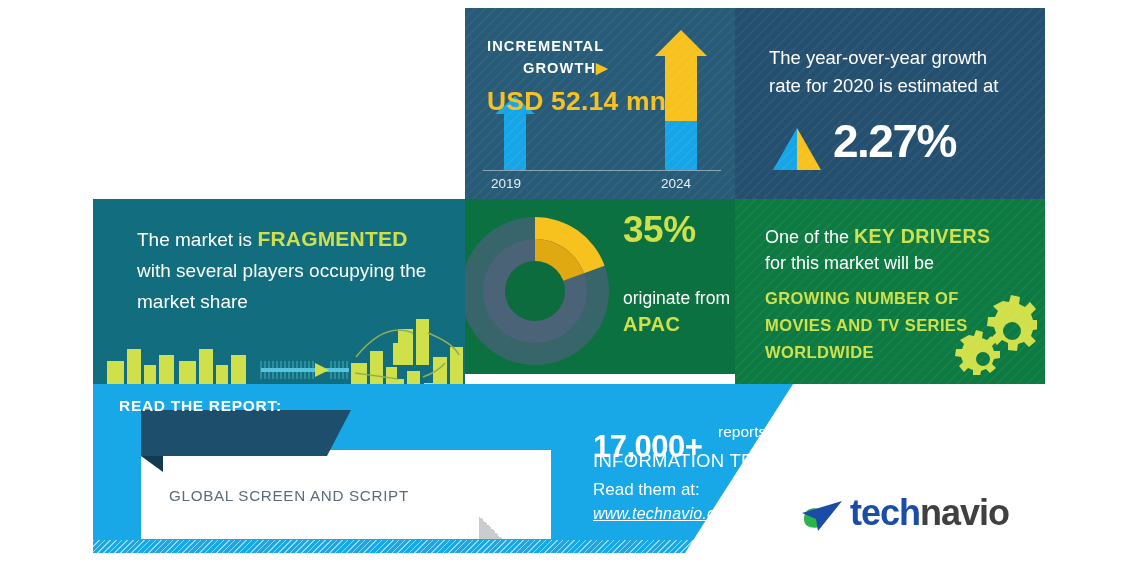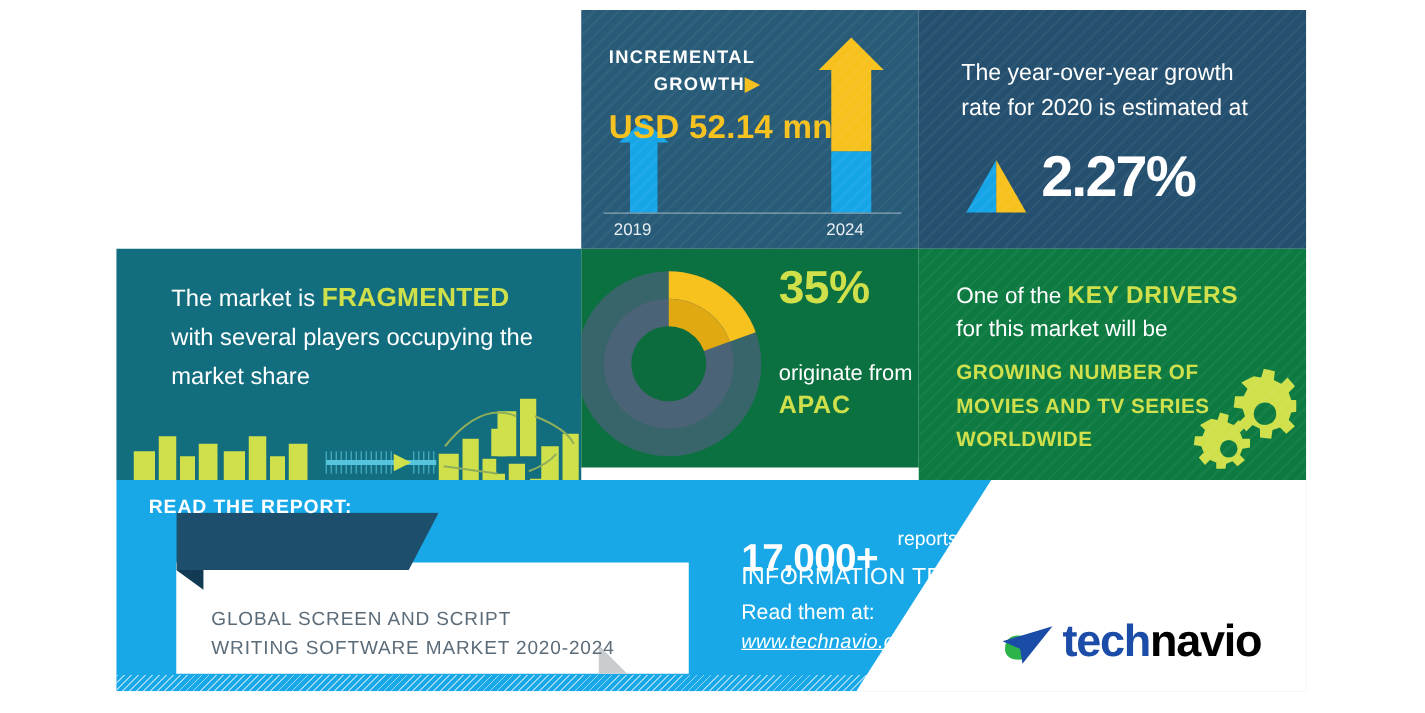--- a/index.html
+++ b/index.html
@@ -76,21 +76,21 @@
   #read-at{position:absolute;left:500px;top:96px;font-size:17px;color:#ffffff;}
   #site{position:absolute;left:500px;top:121px;font-size:16px;color:#ffffff;font-style:italic;
      text-decoration:underline;letter-spacing:.2px;}
 
   #cloud-badge{position:absolute;left:870px;top:14px;width:68px;height:68px;border:2.5px solid #ffffff;border-radius:50%;}
 
   
   #logo{position:absolute;left:707px;top:111px;}
   #logo-word{position:absolute;left:50px;top:-3px;font-size:36px;font-weight:700;letter-spacing:-1px;}
   .l-tech{color:#1b4ca8;}
-  .l-navio{color:#000000;}
+  .l-navio{color:#404040;}
 </style>
 </head>
 <body>
 
 <div class="stage">
  <div class="info">
 
 
   <div class="panel stripes" id="p-incr">
     <svg width="270" height="191" style="position:absolute;left:0;top:0;">
@@ -232,21 +232,20 @@
 
     <div id="card"></div>
     <div id="card-fold"></div>
 
     <div id="ribbon"></div>
     <div id="ribbon-notch"></div>
     <div id="ribbon-label">READ THE REPORT:</div>
 
     <div id="card-title">
       <span>GLOBAL SCREEN AND SCRIPT</span><br>
-      <span>WRITING SOFTWARE MARKET 2020-2024</span>
     </div>
 
     <div id="stat-num">17,000+</div>
     <div id="stat-cap">reports covering niche topics</div>
     <div id="stat-sector">INFORMATION TECHNOLOGY</div>
     <div id="read-at">Read them at:</div>
     <div id="site">www.technavio.com</div>
 
     <div id="cloud-badge">
       <svg width="64" height="64" style="position:absolute;left:0;top:0;">

